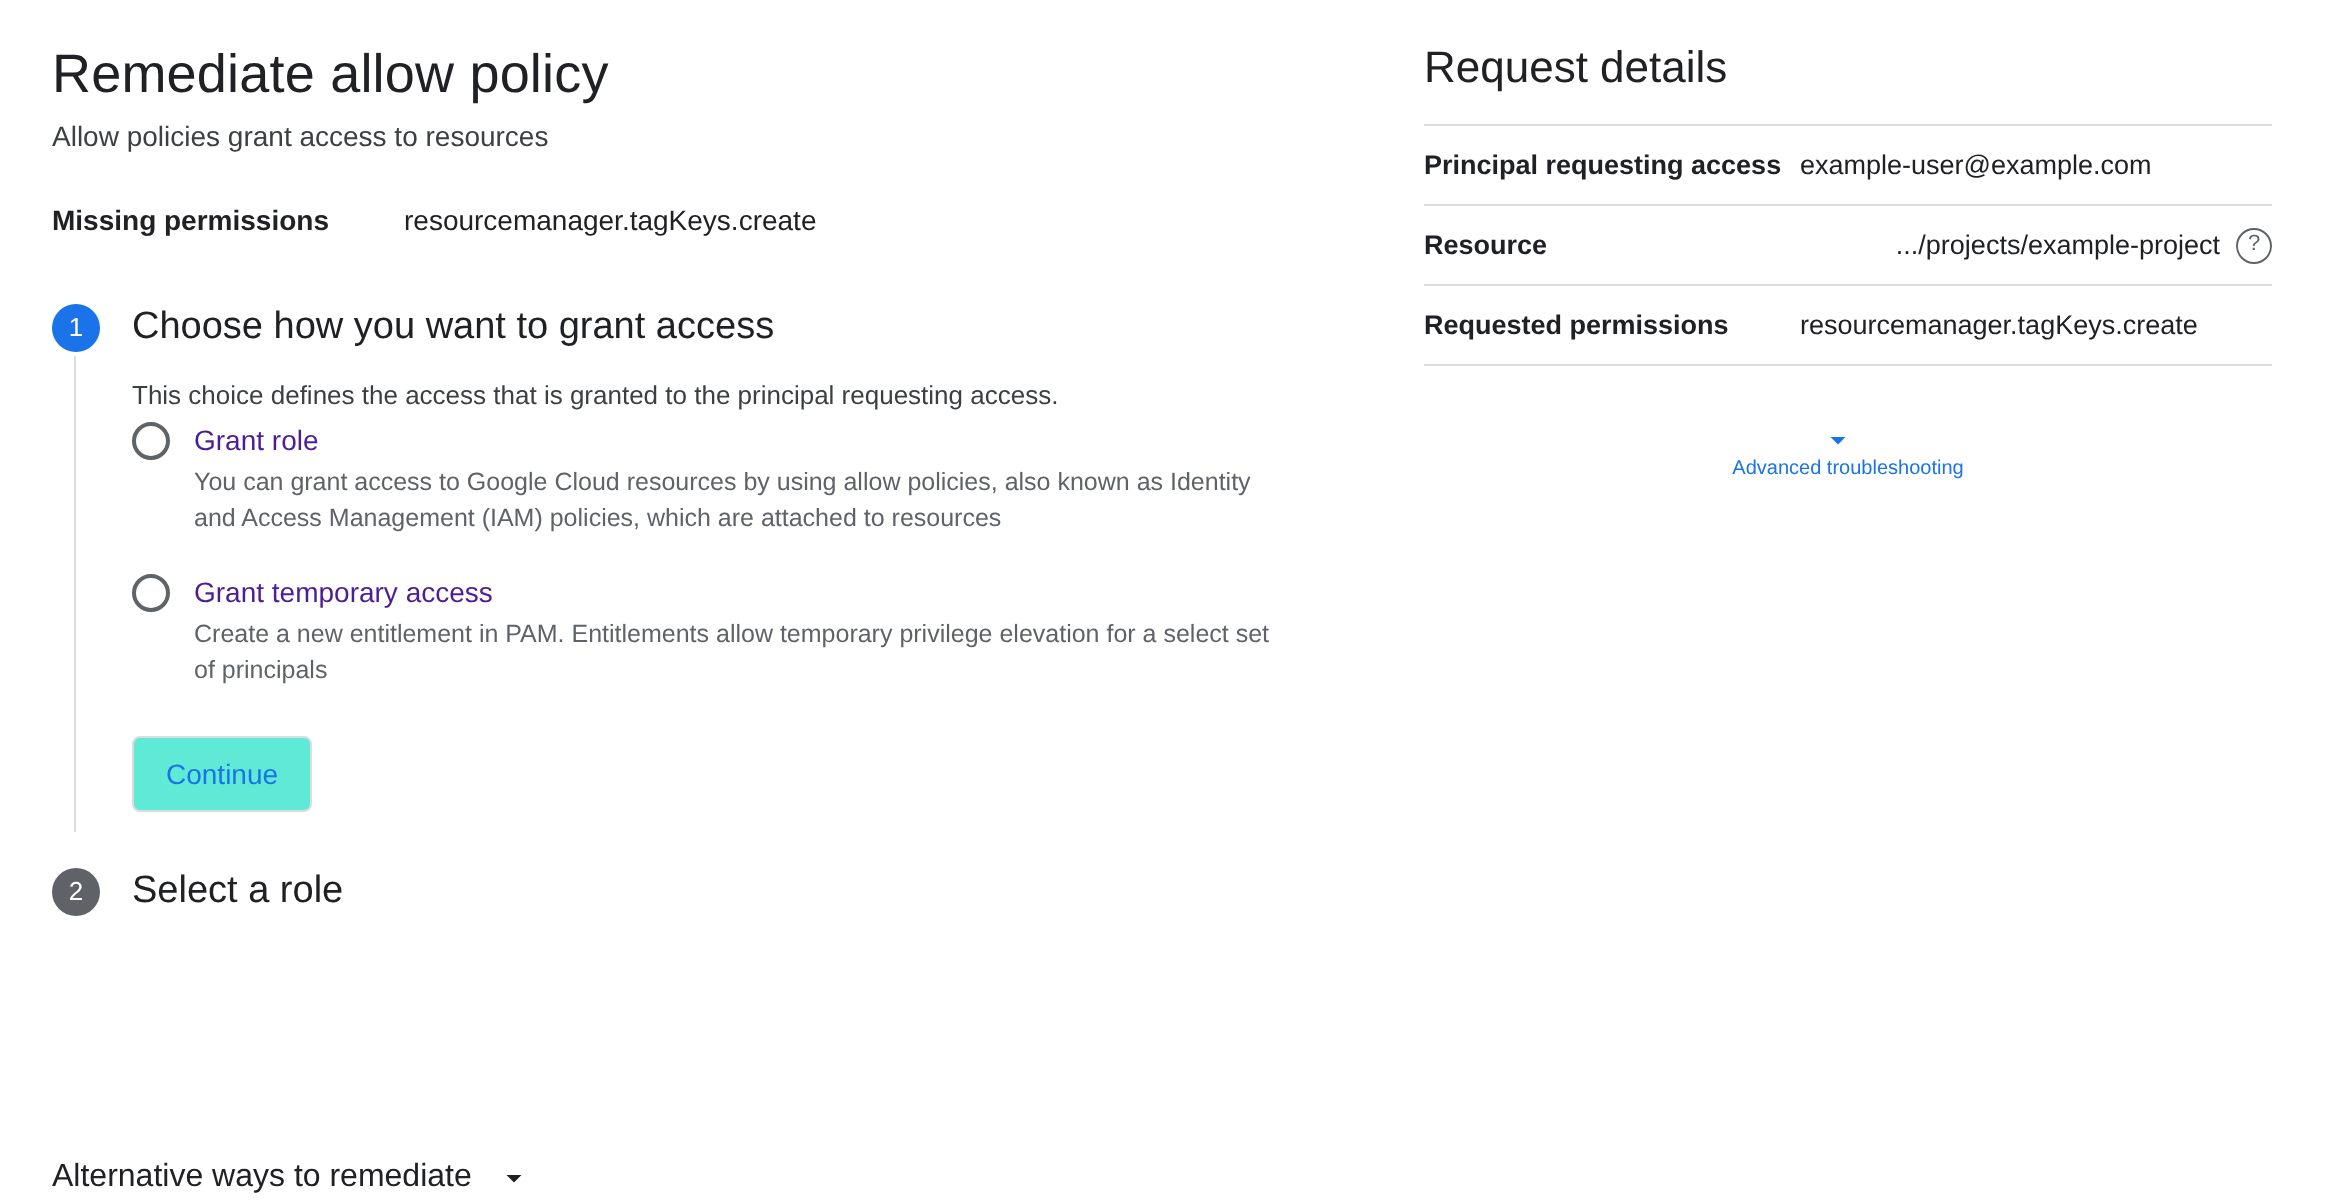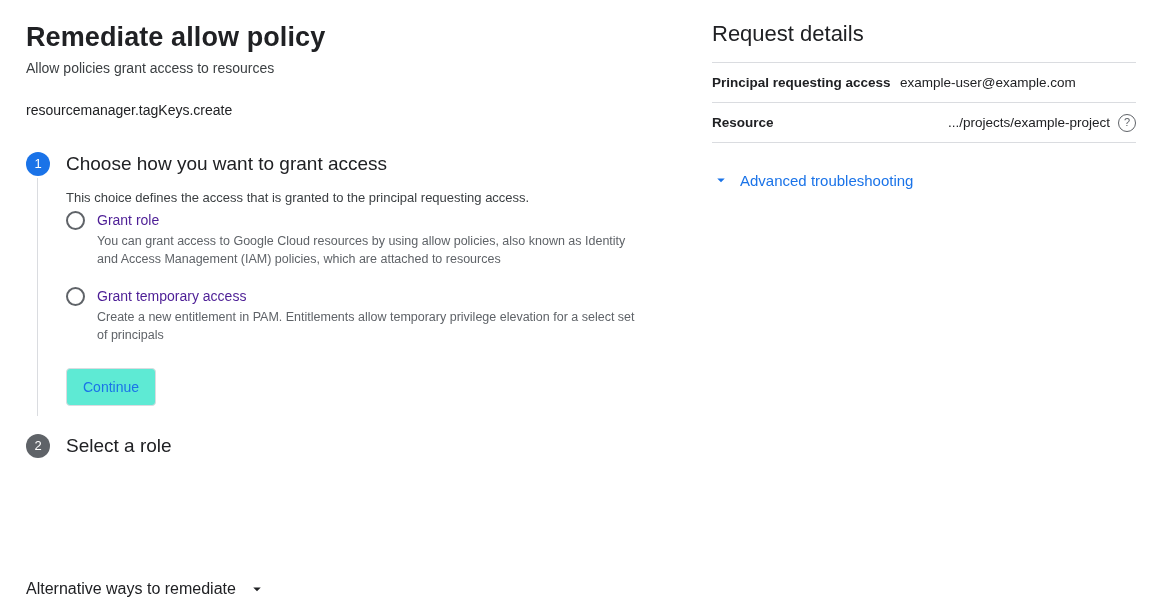--- a/index.html
+++ b/index.html
@@ -22,21 +22,21 @@
 
   
   .left-panel {
     position: absolute;
     left: 26px;
     top: 20px;
     width: 660px;
   }
   .page-title {
     font-size: 27px;
-    font-weight: 700;
+    font-weight: 400;
     color: #202124;
     line-height: 34px;
     margin: 0;
     letter-spacing: 0.1px;
   }
   .page-subtitle {
     font-size: 14px;
     color: #3c4043;
     margin-top: 4px;
     line-height: 20px;
@@ -229,41 +229,43 @@
     font-size: 11px;
     line-height: 15px;
     text-align: center;
     margin-left: 8px;
   }
   .advanced-link {
     margin-top: 28px;
     display: flex;
     align-items: center;
     color: #1a73e8;
-    font-size: 15px;
+    font-size: 10px;
     font-weight: 500;
     cursor: pointer;
+    flex-direction: column;
   }
   .advanced-link .chev {
     margin-right: 10px;
     display: inline-block;
   }
   svg { display: block; }
 </style>
 </head>
 <body>
 
 <div class="page">
 
   <div class="left-panel">
 
     <h1 class="page-title">Remediate allow policy</h1>
     <div class="page-subtitle">Allow policies grant access to resources</div>
 
     <div class="missing-row">
+      <div class="missing-label">Missing permissions</div>
       <div class="missing-value">resourcemanager.tagKeys.create</div>
     </div>
 
     <div class="stepper">
 
       <div class="step">
         <div class="step-marker">1</div>
         <div class="step-connector"></div>
         <h2 class="step-title">Choose how you want to grant access</h2>
 
@@ -318,20 +320,24 @@
       </tr>
       <tr>
         <td class="detail-key">Resource</td>
         <td class="detail-val">
           <div class="val-with-icon">
             <span>.../projects/example-project</span>
             <span class="help-icon">?</span>
           </div>
         </td>
       </tr>
+      <tr>
+        <td class="detail-key">Requested permissions</td>
+        <td class="detail-val">resourcemanager.tagKeys.create</td>
+      </tr>
     </tbody>
       </table>
 
     <div class="advanced-link">
       <span class="chev">
         <svg width="18" height="18" viewBox="0 0 24 24">
             <path d="M7 10l5 5 5-5z" fill="#1a73e8"></path>
           </svg>
       </span>
       <span>Advanced troubleshooting</span>

